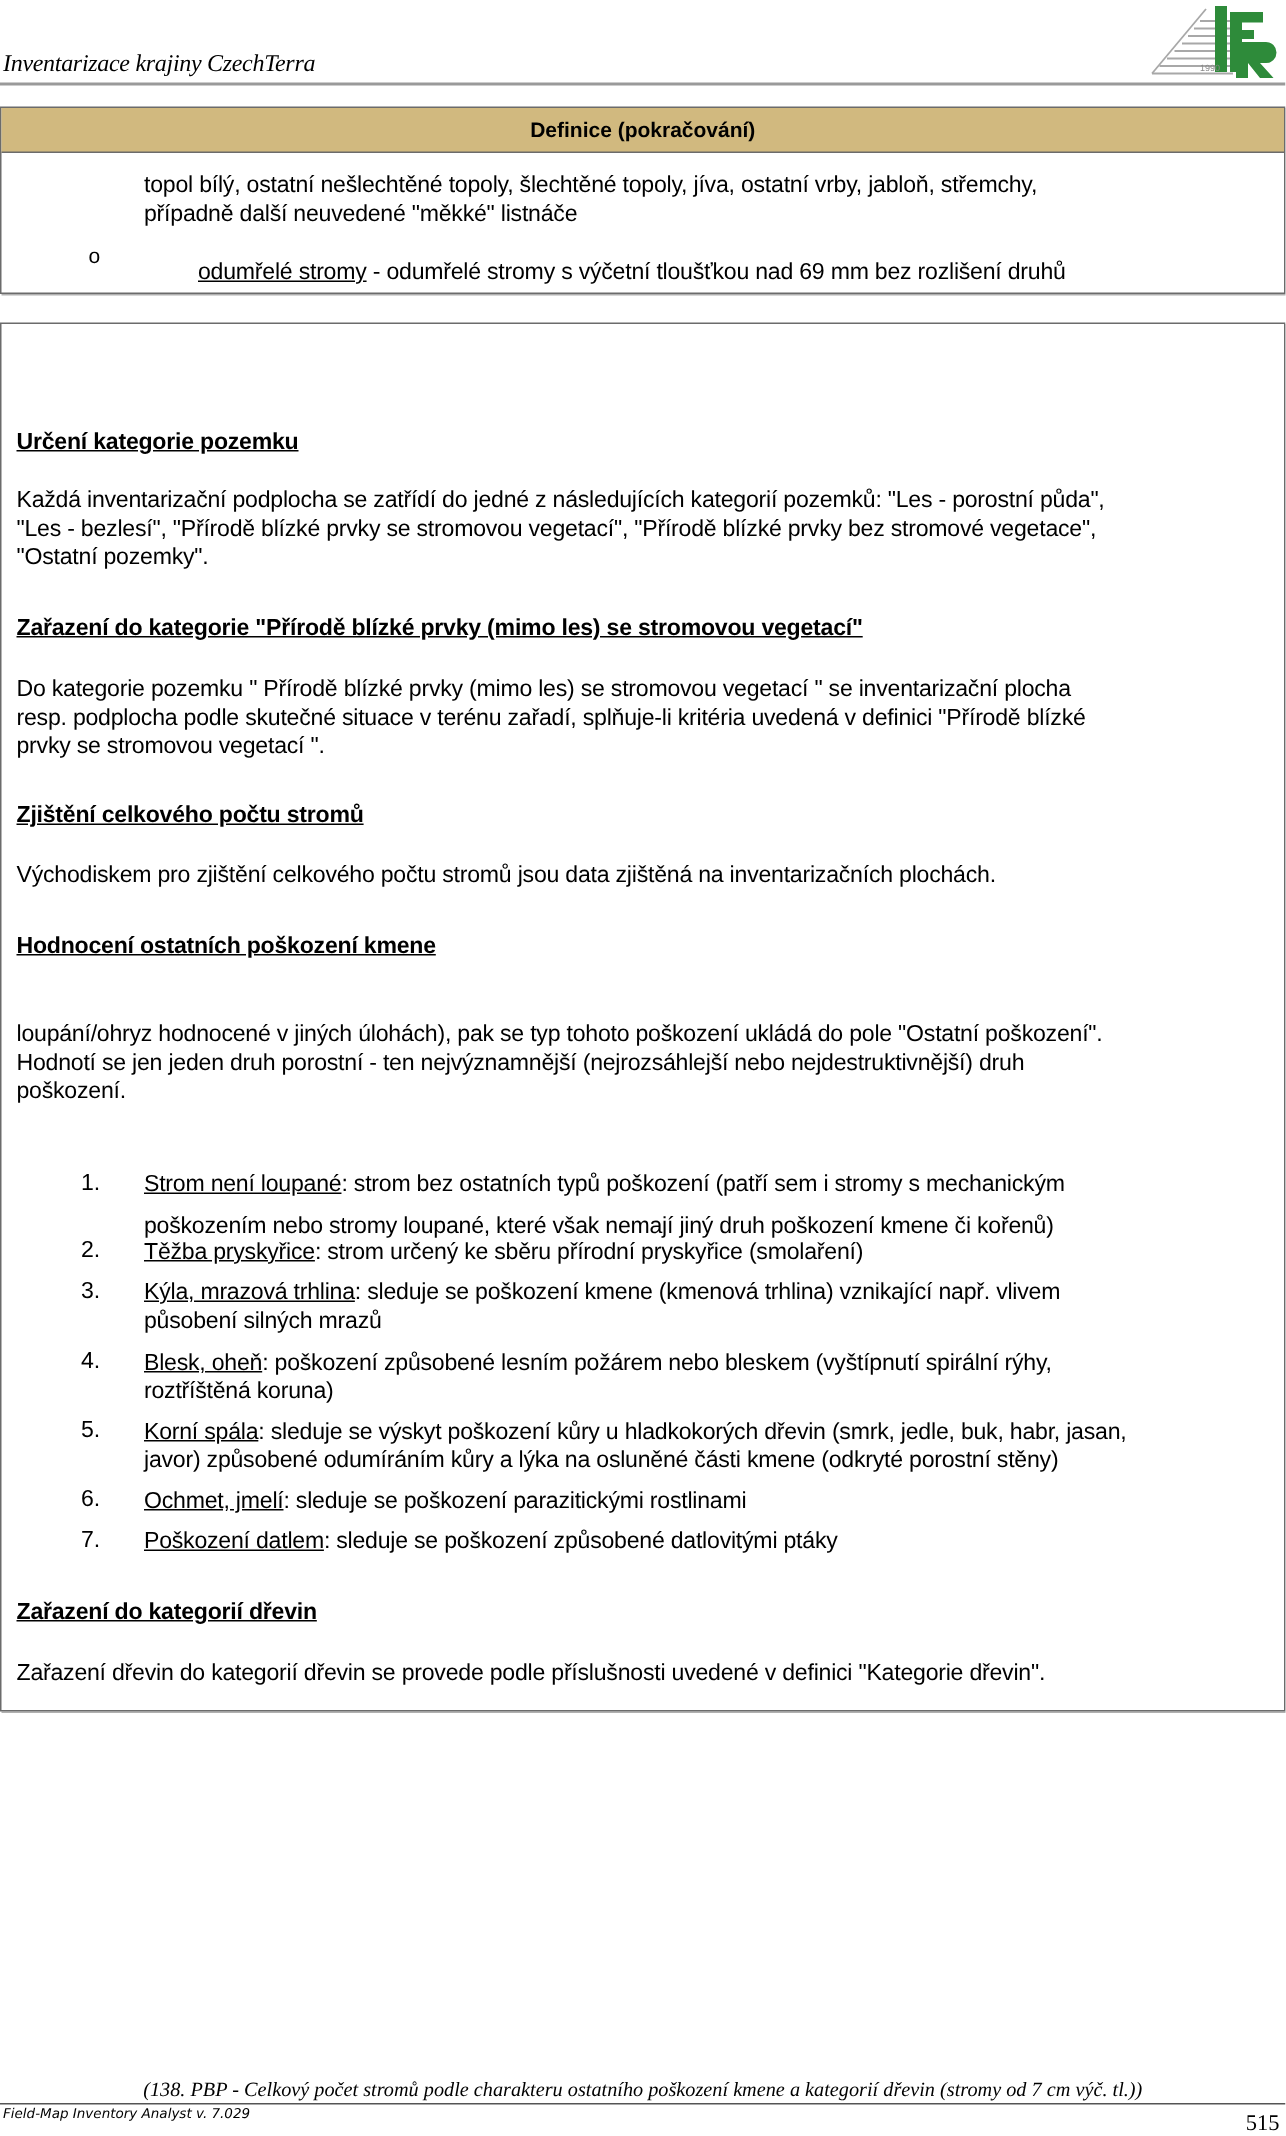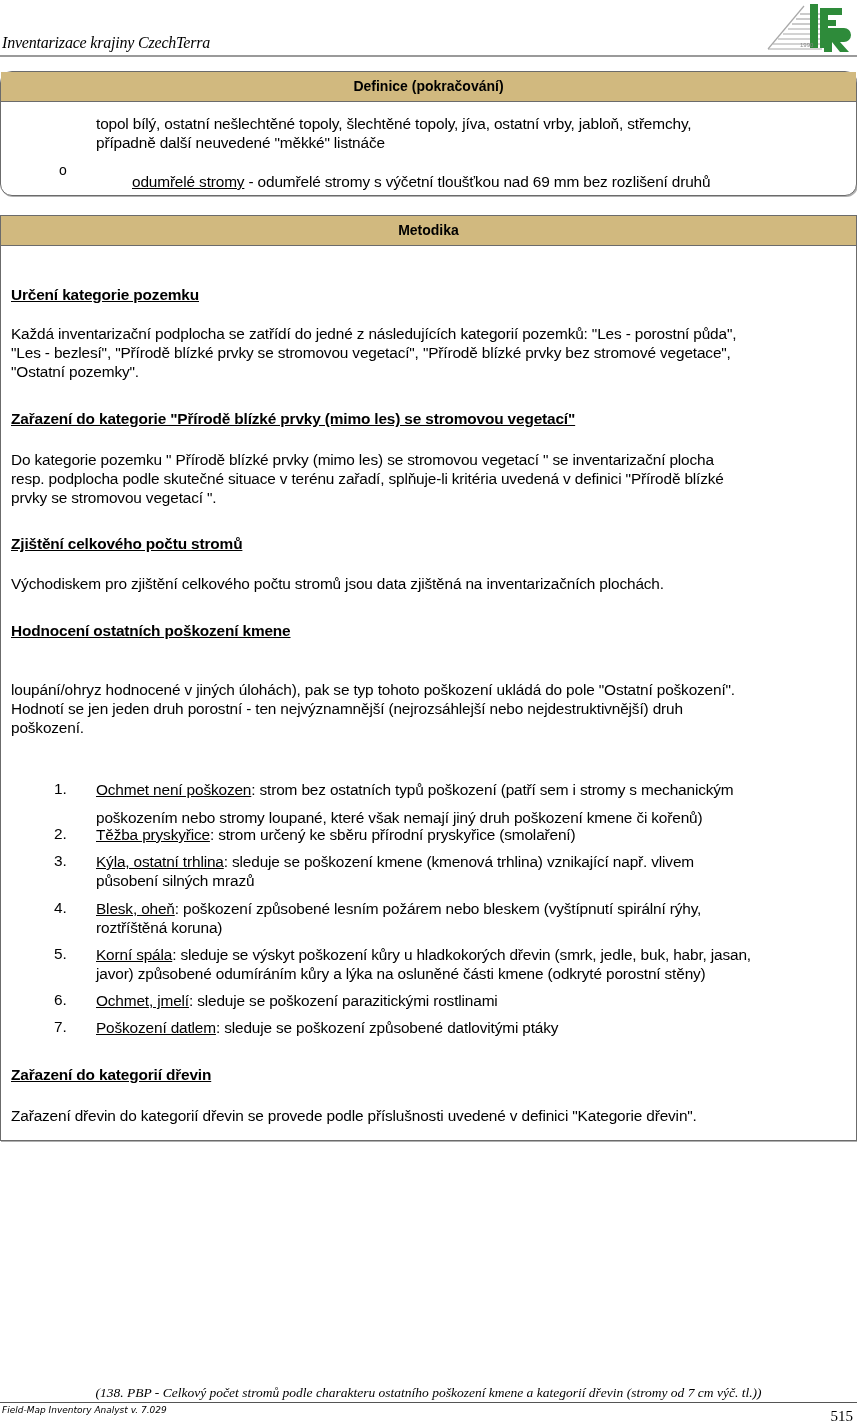--- a/index.html
+++ b/index.html
@@ -19,21 +19,21 @@
 
   .box {
     position: absolute; left: 0; width: 855px;
     border: 1px solid #6b6b6b; box-shadow: 1px 1px 0 #b0b0b0;
     background: #fff;
   }
   .box-head {
     background: #d1b97f; height: 29px; line-height: 29px; text-align: center;
     font-weight: bold; font-size: 14px; border-bottom: 1px solid #6b6b6b;
   }
-  .box1 { top: 71px; height: 123px; border-radius: 12px; }
+  .box1 { top: 71px; height: 123px; }
   .box2 { top: 215px; height: 924px; }
 
   .txt { position: absolute; font-size: 15.4px; line-height: 19px; letter-spacing: -0.15px; }
   .u { text-decoration: underline; }
   .h { font-weight: bold; text-decoration: underline; }
   .bullet { position: absolute; left: 58px; font-size: 14px; }
   .num { position: absolute; left: 53px; font-size: 15.4px; }
 
   .footer-caption {
     position: absolute; left: 0; width: 857px; top: 1385px; text-align: center;
@@ -78,21 +78,20 @@
 
 <div class="box box1">
   <div class="box-head">Definice (pokračování)</div>
   <div class="txt" style="left:95px; top:42px;">topol bílý, ostatní nešlechtěné topoly, šlechtěné topoly, jíva, ostatní vrby, jabloň, střemchy,</div>
   <div class="txt" style="left:95px; top:61px;">případně další neuvedené "měkké" listnáče</div>
   <div class="bullet" style="top:90px;">o</div>
   <div class="txt" style="left:95px; top:100px;margin-left:36px;"><span class="u">odumřelé stromy</span><span> - odumřelé stromy s výčetní tloušťkou nad 69 mm bez rozlišení druhů</span></div>
 </div>
 
 <div class="box box2">
-  <div class="box-head">Metodika</div>
 
   <div class="txt h" style="left:10px; top:69px;">Určení kategorie pozemku</div>
   <div class="txt" style="left:10px; top:108px;">Každá inventarizační podplocha se zatřídí do jedné z následujících kategorií pozemků: "Les - porostní půda",</div>
   <div class="txt" style="left:10px; top:127px;">"Les - bezlesí", "Přírodě blízké prvky se stromovou vegetací", "Přírodě blízké prvky bez stromové vegetace",</div>
   <div class="txt" style="left:10px; top:146px;">"Ostatní pozemky".</div>
 
   <div class="txt h" style="left:10px; top:193px;">Zařazení do kategorie "Přírodě blízké prvky (mimo les) se stromovou vegetací"</div>
   <div class="txt" style="left:10px; top:234px;">Do kategorie pozemku " Přírodě blízké prvky (mimo les) se stromovou vegetací " se inventarizační plocha</div>
   <div class="txt" style="left:10px; top:253px;">resp. podplocha podle skutečné situace v terénu zařadí, splňuje-li kritéria uvedená v definici "Přírodě blízké</div>
   <div class="txt" style="left:10px; top:272px;">prvky se stromovou vegetací ".</div>
@@ -100,28 +99,28 @@
   <div class="txt h" style="left:10px; top:318px;">Zjištění celkového počtu stromů</div>
   <div class="txt" style="left:10px; top:358px;">Východiskem pro zjištění celkového počtu stromů jsou data zjištěná na inventarizačních plochách.</div>
 
   <div class="txt h" style="left:10px; top:405px;">Hodnocení ostatních poškození kmene</div>
   <div class="txt" style="left:10px; top:464px;">loupání/ohryz hodnocené v jiných úlohách), pak se typ tohoto poškození ukládá do pole "Ostatní poškození".</div>
   <div class="txt" style="left:10px; top:483px;">Hodnotí se jen jeden druh porostní - ten nejvýznamnější (nejrozsáhlejší nebo nejdestruktivnější) druh</div>
   <div class="txt" style="left:10px; top:502px;">poškození.</div>
 
   <div>
     <div class="num" style="top:564px;">1.</div>
-    <div class="txt" style="left:95px; top:564px;"><span class="u">Ochmet není poškozen</span><span>: strom bez ostatních typů poškození (patří sem i stromy s mechanickým</span></div>
+    <div class="txt" style="left:95px; top:564px;"><span class="u">Strom není loupané</span><span>: strom bez ostatních typů poškození (patří sem i stromy s mechanickým</span></div>
     <div class="txt" style="left:95px; top:592px;">poškozením nebo stromy loupané, které však nemají jiný druh poškození kmene či kořenů)</div>
 
     <div class="num" style="top:609px;">2.</div>
     <div class="txt" style="left:95px; top:609px;"><span class="u">Těžba pryskyřice</span><span>: strom určený ke sběru přírodní pryskyřice (smolaření)</span></div>
 
     <div class="num" style="top:636px;">3.</div>
-    <div class="txt" style="left:95px; top:636px;"><span class="u">Kýla, ostatní trhlina</span><span>: sleduje se poškození kmene (kmenová trhlina) vznikající např. vlivem</span></div>
+    <div class="txt" style="left:95px; top:636px;"><span class="u">Kýla, mrazová trhlina</span><span>: sleduje se poškození kmene (kmenová trhlina) vznikající např. vlivem</span></div>
     <div class="txt" style="left:95px; top:655px;">působení silných mrazů</div>
 
     <div class="num" style="top:683px;">4.</div>
     <div class="txt" style="left:95px; top:683px;"><span class="u">Blesk, oheň</span><span>: poškození způsobené lesním požárem nebo bleskem (vyštípnutí spirální rýhy,</span></div>
     <div class="txt" style="left:95px; top:702px;">roztříštěná koruna)</div>
 
     <div class="num" style="top:729px;">5.</div>
     <div class="txt" style="left:95px; top:729px;"><span class="u">Korní spála</span><span>: sleduje se výskyt poškození kůry u hladkokorých dřevin (smrk, jedle, buk, habr, jasan,</span></div>
     <div class="txt" style="left:95px; top:748px;">javor) způsobené odumíráním kůry a lýka na osluněné části kmene (odkryté porostní stěny)</div>
 

